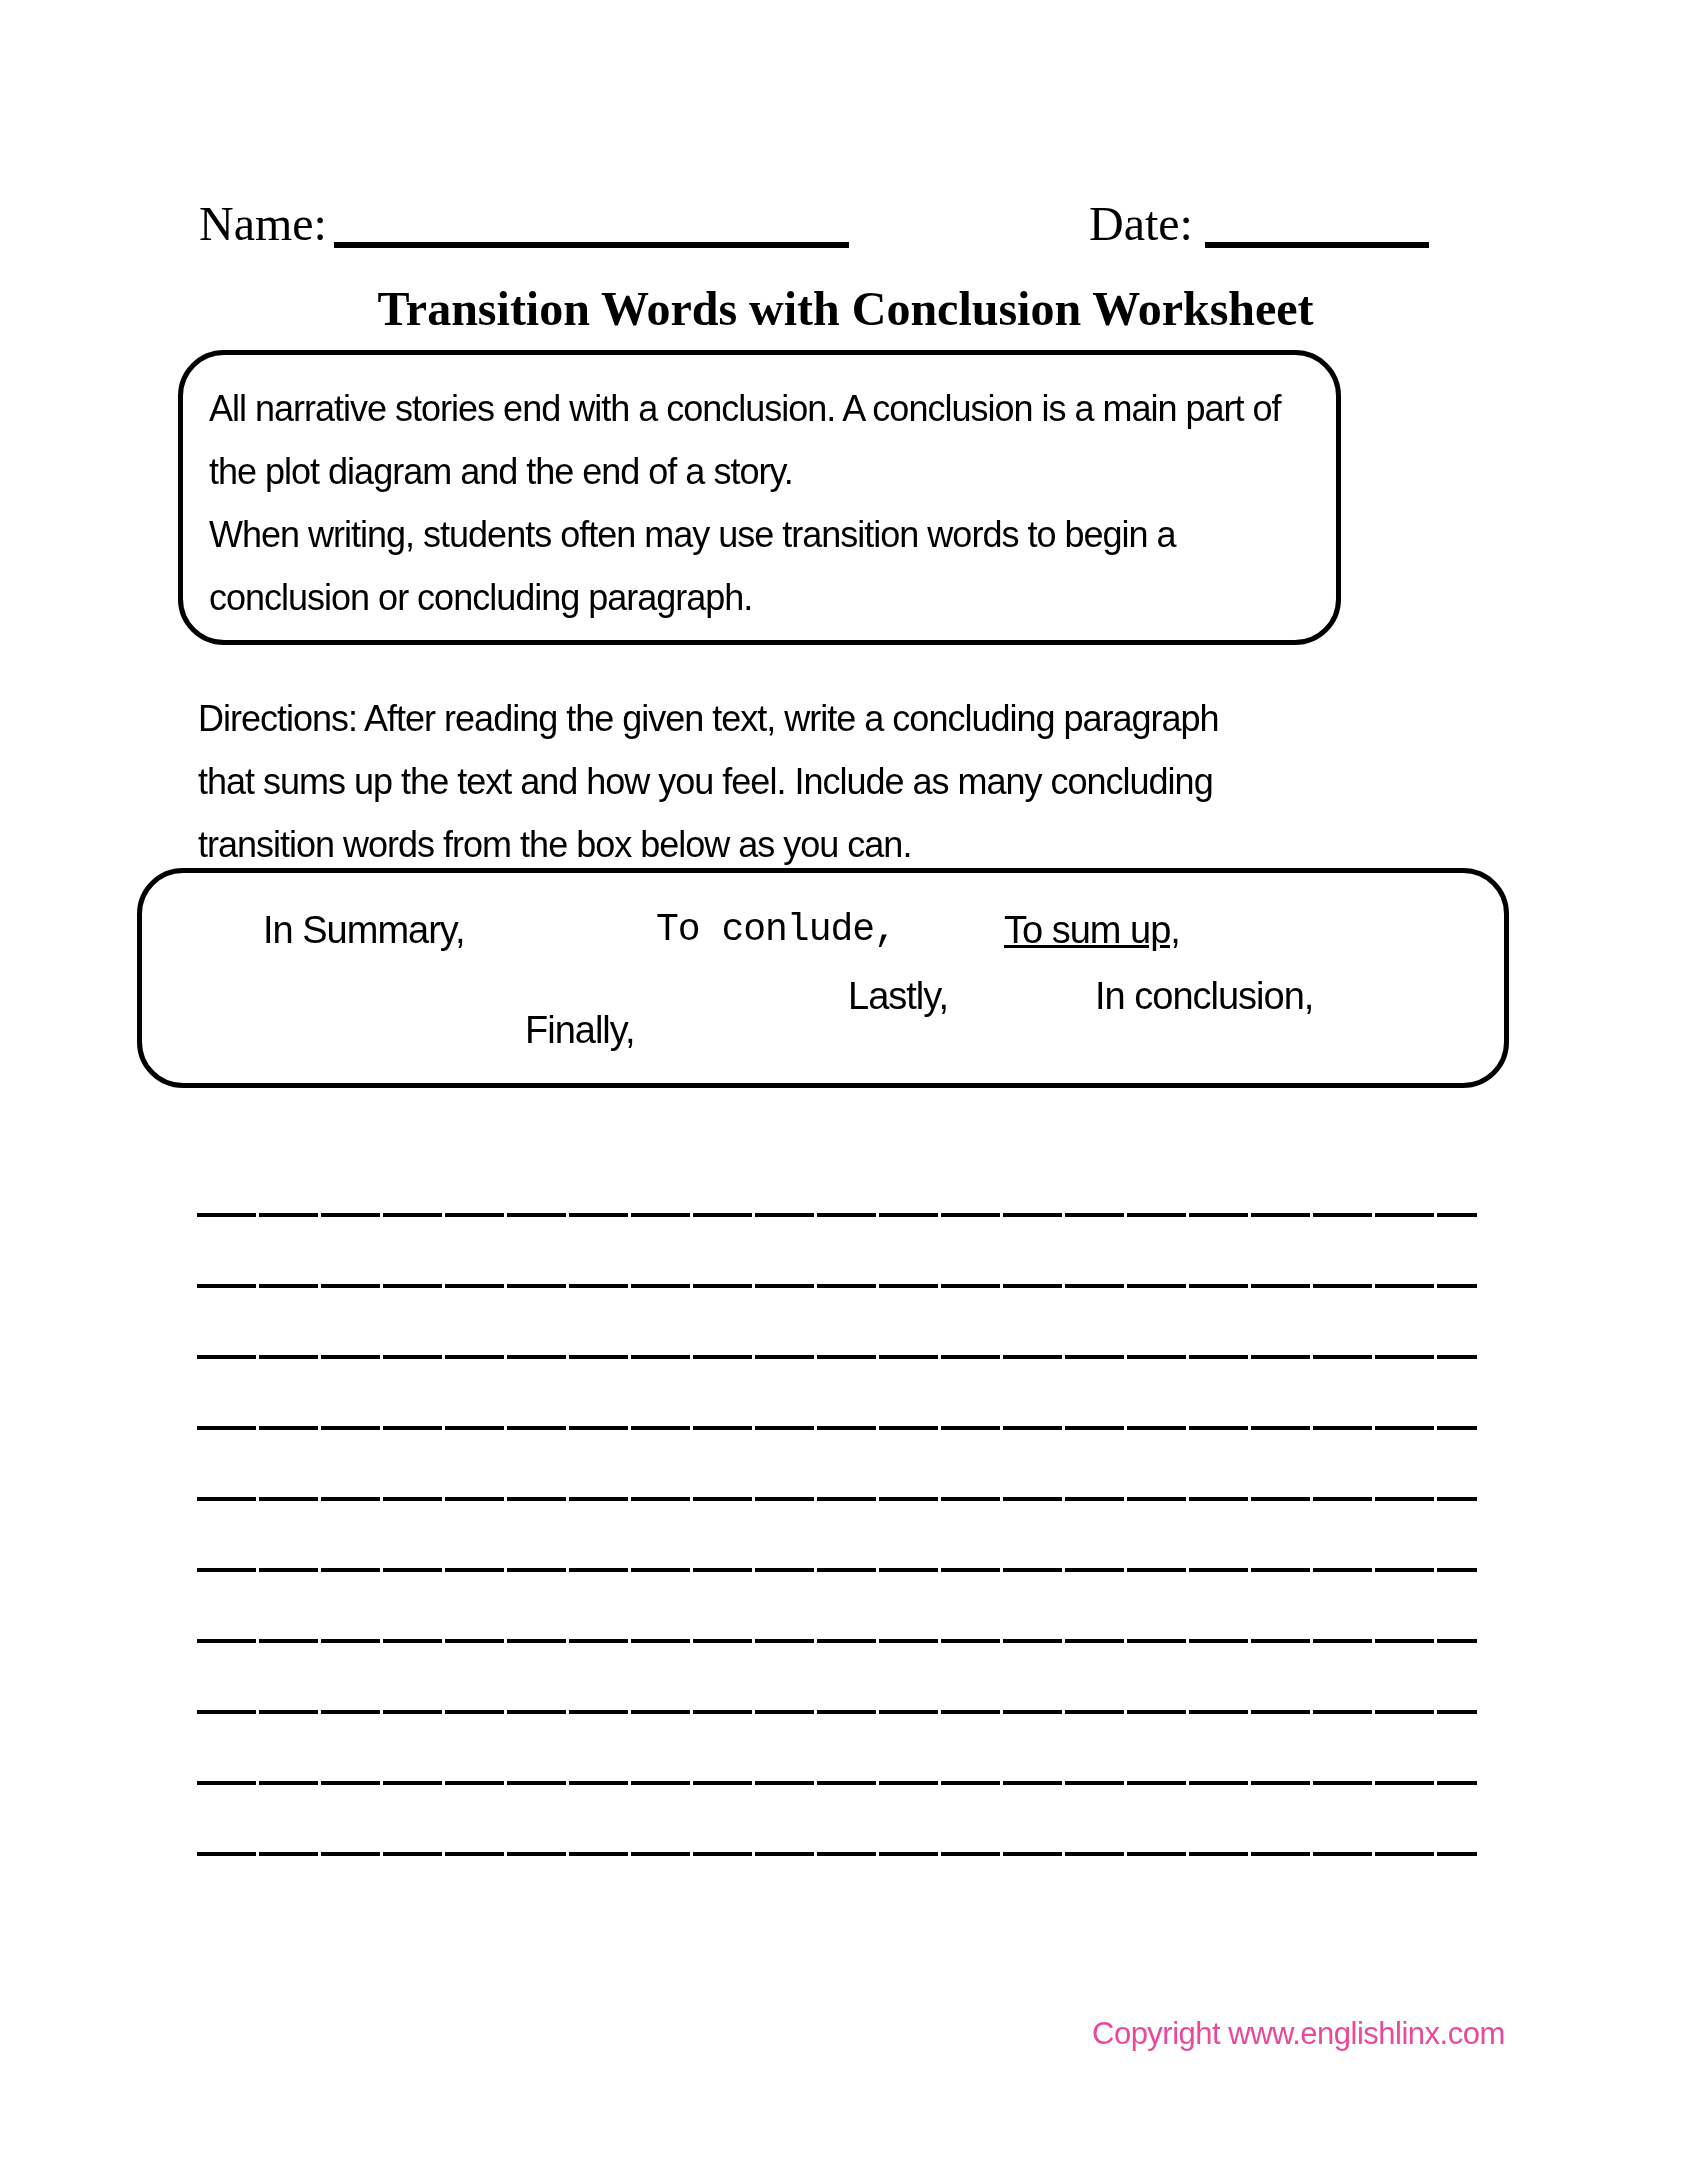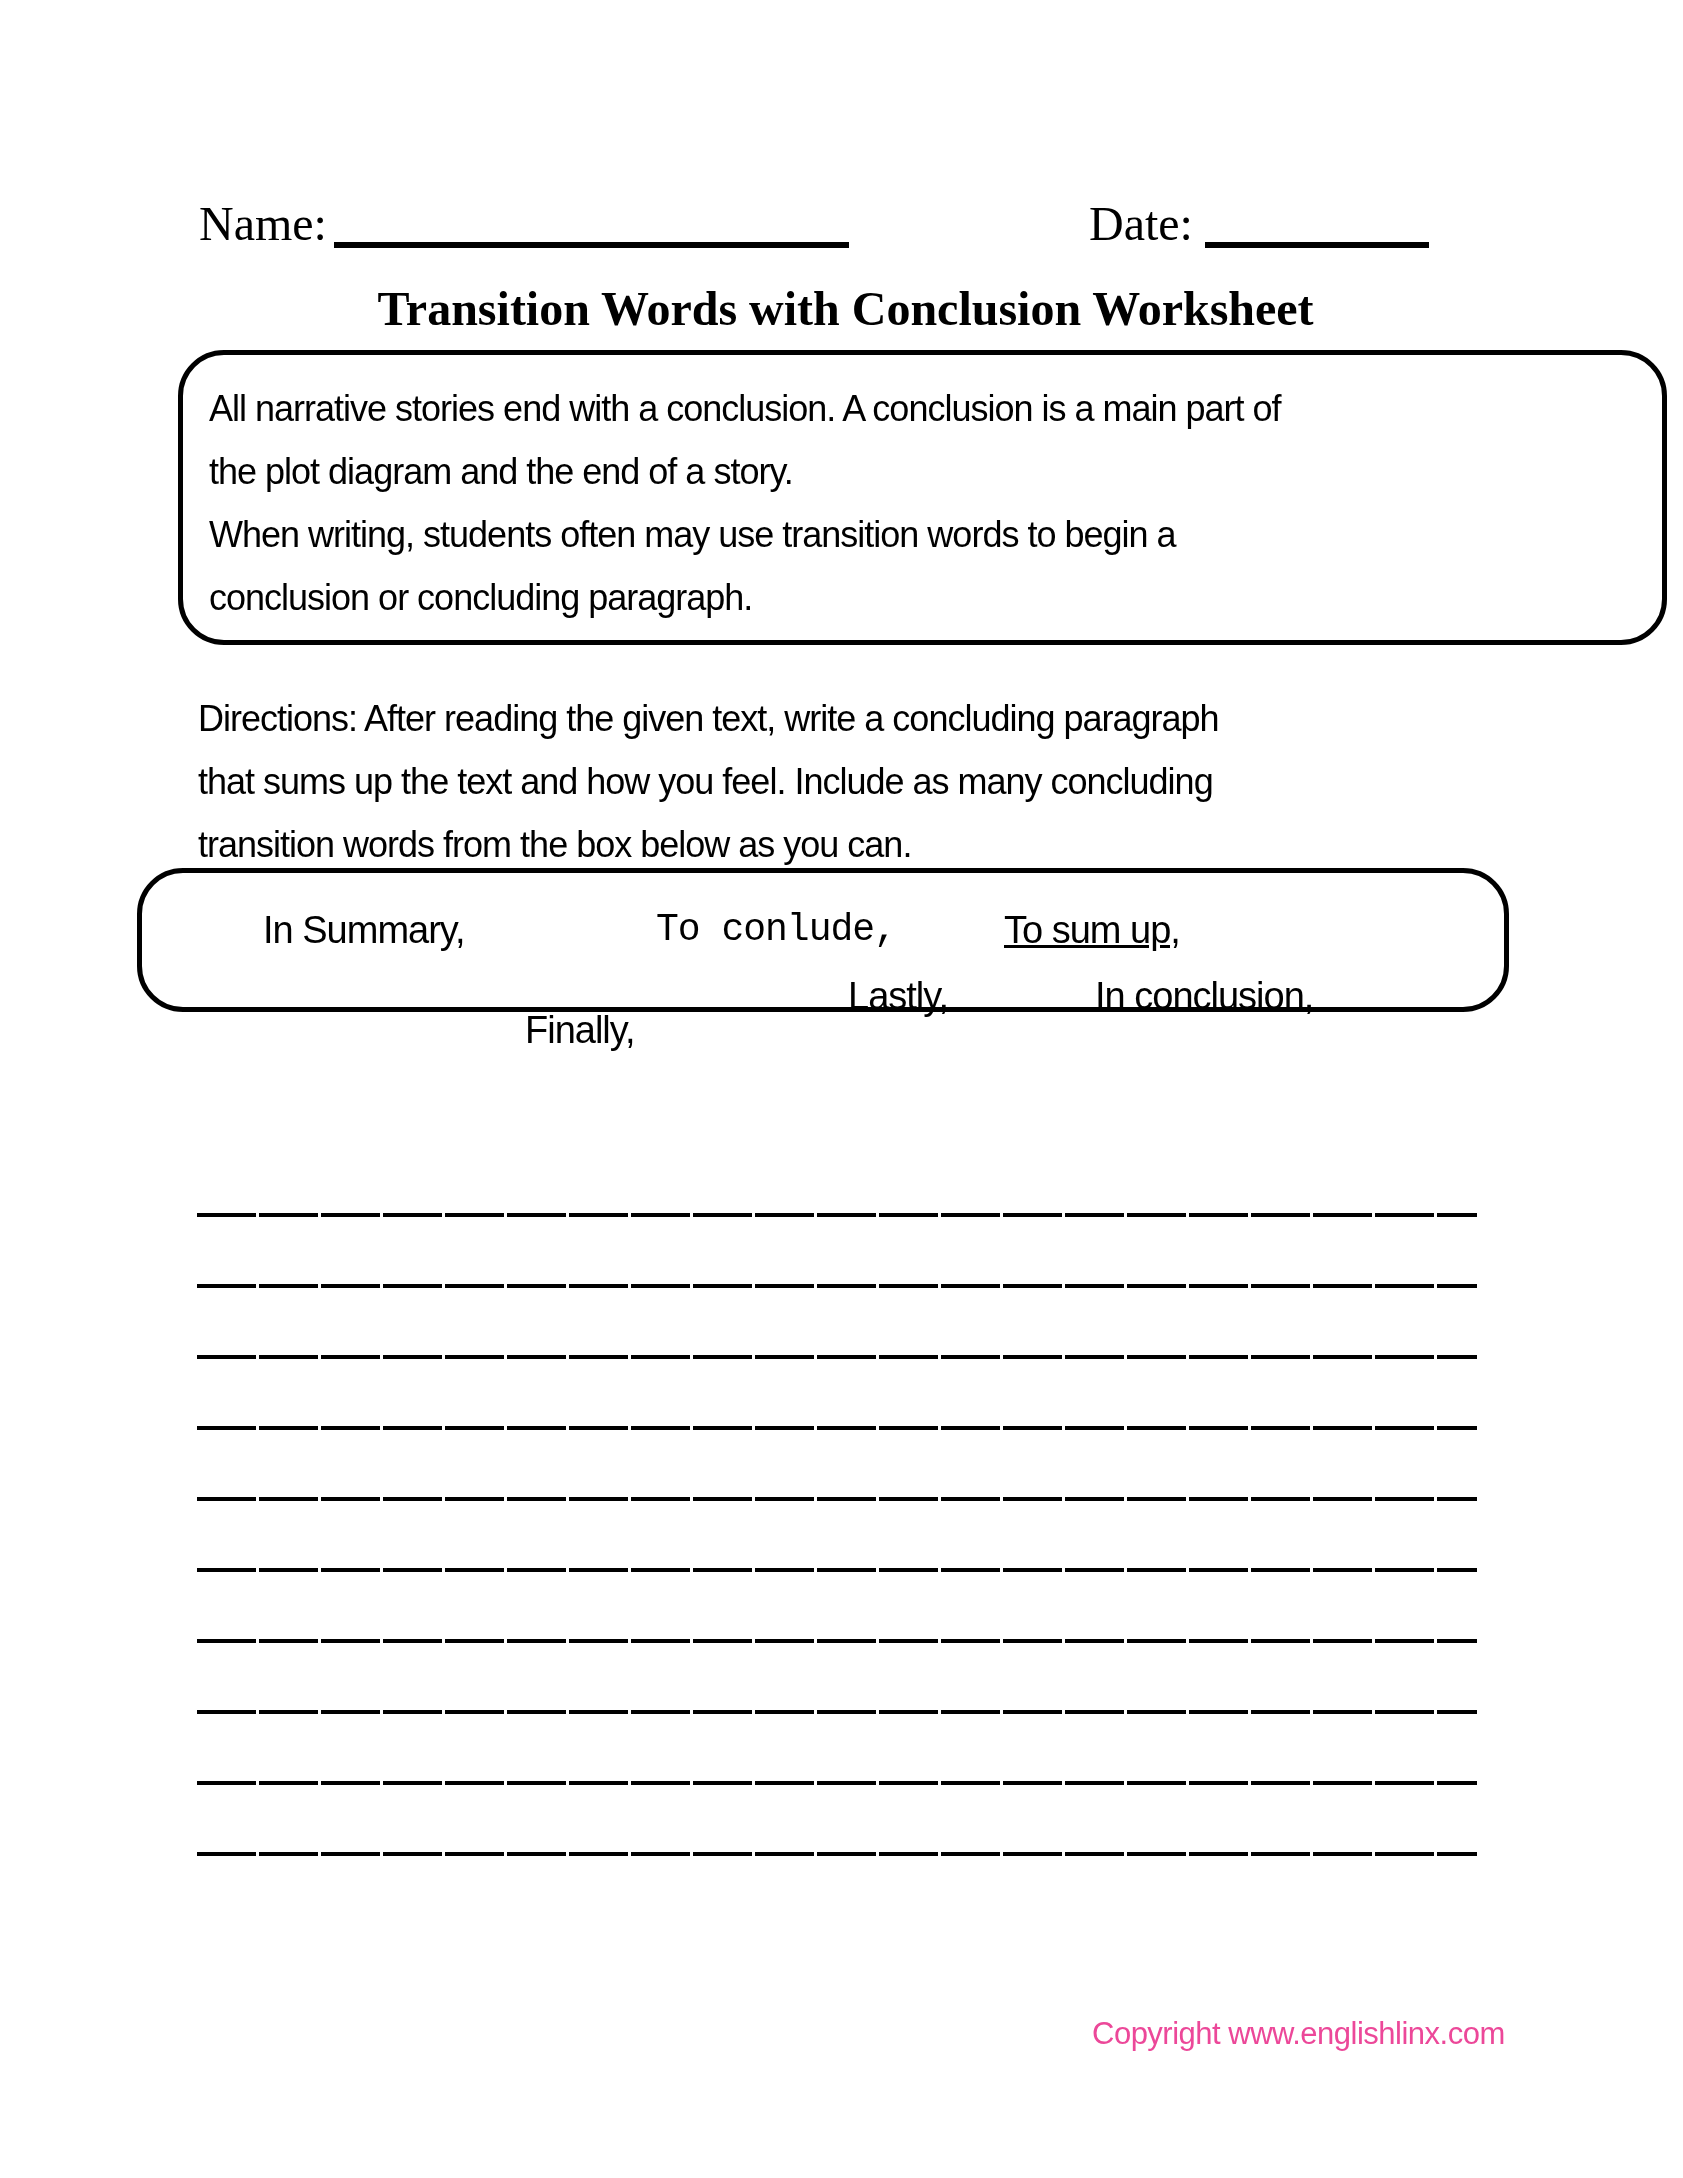--- a/index.html
+++ b/index.html
@@ -53,41 +53,41 @@
     font-size: 36px;
     letter-spacing: -1px;
     font-stretch: condensed;
     color: #000;
   }
 
   
   .intro-box {
     position: absolute;
     left: 178px; top: 350px;
-    width: 1489px; height: 295px;
+    width: 1163px; height: 295px;
     border: 5px solid #000;
     border-radius: 46px;
     box-sizing: border-box;
     padding: 22px 30px 0 26px;
   }
   .intro-box .text-line { line-height: 63px; white-space: nowrap; }
 
   
   .directions {
     position: absolute;
     left: 198px; top: 687px;
     width: 1346px;
   }
   .directions .text-line { line-height: 63px; white-space: nowrap; }
 
   
   .word-box {
     position: absolute;
     left: 137px; top: 868px;
-    width: 1372px; height: 144px;
+    width: 1372px; height: 220px;
     border: 5px solid #000;
     border-radius: 46px;
     box-sizing: border-box;
   }
   .word {
     position: absolute;
     font-size: 38px;
     line-height: 1;
     white-space: nowrap;
   }

